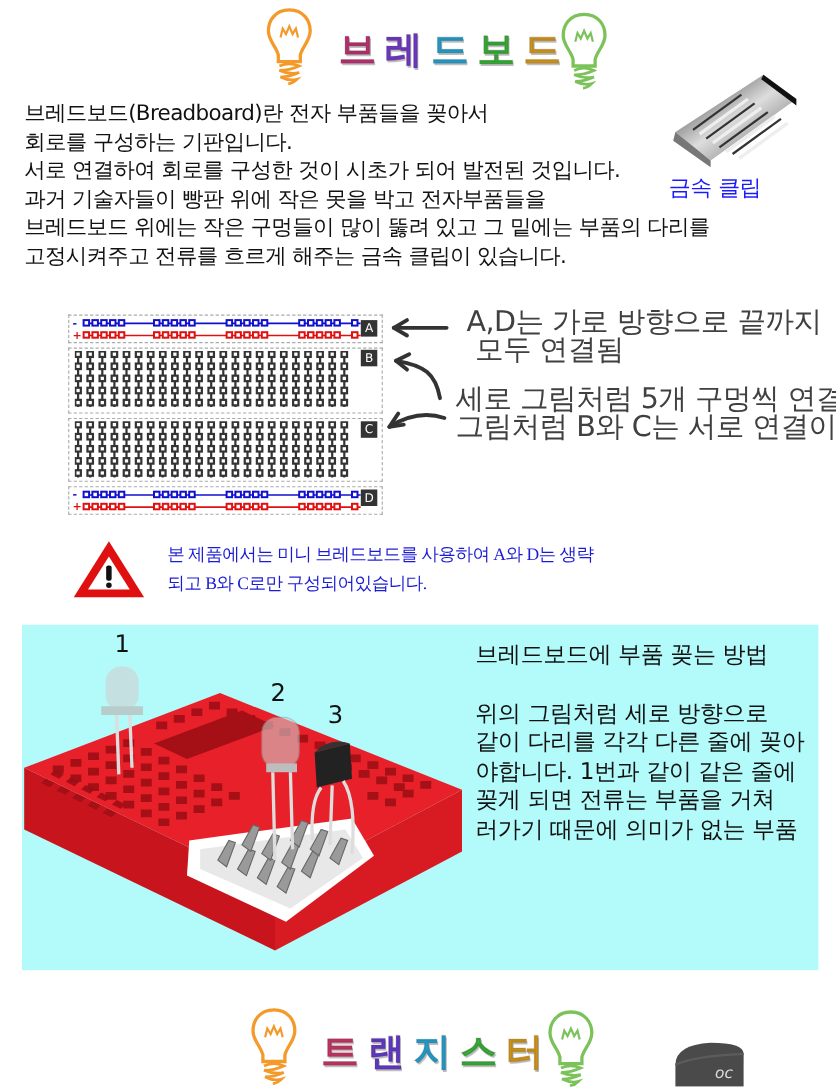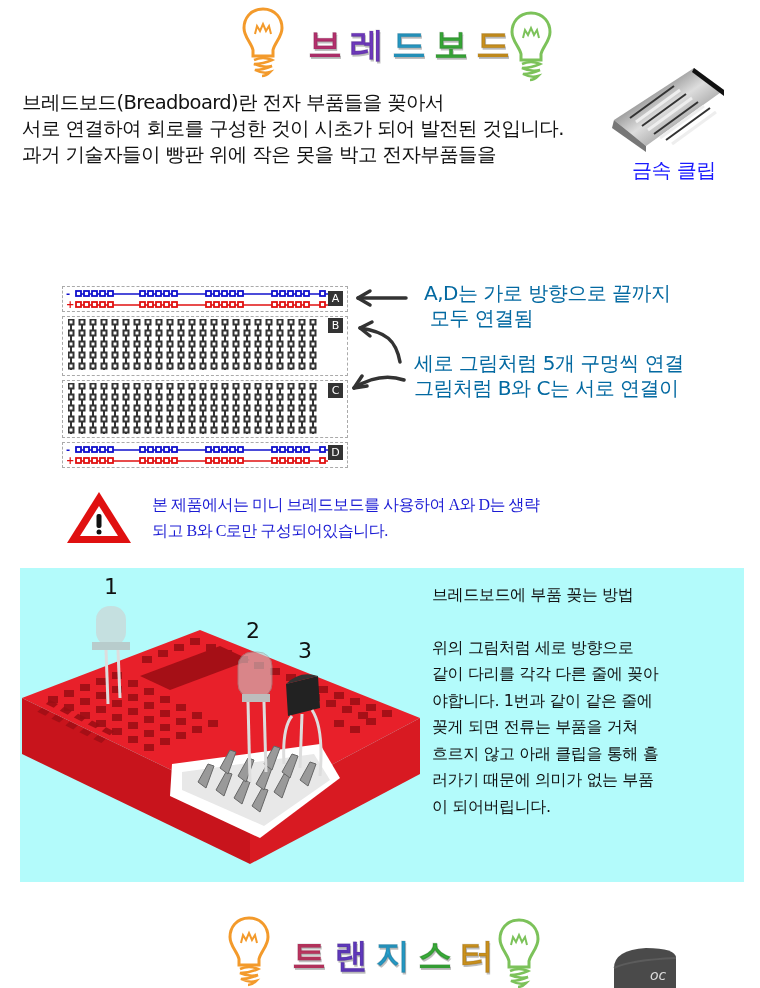--- a/index.html
+++ b/index.html
@@ -13,37 +13,37 @@
   .bulb { position: absolute; width: 46px; height: 72px; }
   .title-text { position: absolute; display: flex; gap: 6px; font-weight: bold; font-size: 34px; letter-spacing: 2px;
     text-shadow: 1px 2px 0 rgba(0,0,0,0.25); }
   .title-text span { display: inline-block; -webkit-text-stroke: 1px rgba(0,0,0,0.15); }
 
   
   .intro { position: absolute; left: 22px; top: 90px; width: 720px; font-size: 19.5px; line-height: 26px; color: #111; letter-spacing: -0.6px; }
   .intro p { white-space: nowrap; }
 
   .clip-img { position: absolute; left: 606px; top: 60px; width: 122px; height: 96px; }
-  .clip-label { position: absolute; left: 632px; top: 157px; font-size: 20px; color: #1a1aff; letter-spacing: -0.5px; }
+  .clip-label { position: absolute; left: 608px; top: 157px; font-size: 20px; color: #1a1aff; letter-spacing: -0.5px; }
 
   
   .bb { position: absolute; left: 62px; top: 286px; width: 286px; height: 182px; }
   .bb-box { position: absolute; border: 1px dashed #aaa; }
   .bb-letter { position: absolute; width: 15px; height: 15px; background: #333; color: #fff; font-size: 11px; line-height: 15px; text-align: center; font-weight: normal; }
 
-  .annot { position: absolute; font-size: 20px; line-height: 25px; color: #0369a1; letter-spacing: -0.5px; white-space: nowrap; }
+  .annot { position: absolute; font-size: 26px; line-height: 25px; color: #404040; letter-spacing: -0.5px; white-space: nowrap; }
 
   
   .warn-icon { position: absolute; left: 64px; top: 488px; width: 70px; height: 58px; }
   .warn-text { position: absolute; left: 152px; top: 492px; font-size: 16px; line-height: 26px; color: #1b1bd4; letter-spacing: -0.5px; white-space: nowrap; font-family: Liberation Serif, serif; }
 
   
   .panel { position: absolute; left: 20px; top: 568px; width: 724px; height: 314px; background: #b3fbfb; }
   .panel-img { position: absolute; left: 0; top: 0; width: 400px; height: 314px; }
-  .panel-text { position: absolute; left: 412px; top: 14px; width: 310px; font-size: 16px; line-height: 26.5px; color: #111; letter-spacing: -0.4px; }
+  .panel-text { position: absolute; left: 412px; top: 14px; width: 310px; font-size: 21px; line-height: 26.5px; color: #111; letter-spacing: -0.4px; }
   .panel-text p { white-space: nowrap; }
   .panel-text .gap { height: 26px; }
   .num-label { position: absolute; font-size: 22px; color: #111; }
 
   
   .title2 { position: absolute; left: 0; top: 905px; width: 760px; height: 83px; }
   .tr-img { position: absolute; left: 610px; top: 946px; width: 80px; height: 42px; }
 </style>
 </head>
 <body>
@@ -63,22 +63,25 @@
   </div>
   <svg class="bulb" style="left:508px; top:10px;" viewBox="0 0 46 72">
     <path d="M23 3 C10 3 4 13 4 22 C4 31 11 36 13 44 L13 50 L33 50 L33 44 C35 36 42 31 42 22 C42 13 36 3 23 3 Z" fill="none" stroke="#7cc25a" stroke-width="3"></path>
     <path d="M15 28 L17 20 L20 25 L23 18 L26 25 L29 20 L31 28" fill="none" stroke="#7cc25a" stroke-width="2"></path>
     <path d="M14 54 Q23 50 32 54 Q23 58 14 58 Q23 62 32 60 Q23 64 15 64 Q23 68 30 66 Q26 70 22 70" fill="none" stroke="#7cc25a" stroke-width="2.5"></path>
   </svg>
 </div>
 
 <div class="intro">
   <p>브레드보드(Breadboard)란 전자 부품들을 꽂아서</p>
+  <p>회로를 구성하는 기판입니다.</p>
   <p>서로 연결하여 회로를 구성한 것이 시초가 되어  발전된 것입니다.</p>
   <p>과거 기술자들이 빵판 위에 작은 못을 박고 전자부품들을</p>
+  <p>브레드보드 위에는 작은 구멍들이 많이 뚫려 있고 그 밑에는 부품의 다리를</p>
+  <p>고정시켜주고 전류를 흐르게 해주는 금속 클립이 있습니다.</p>
 </div>
 
 <svg class="clip-img" viewBox="0 0 122 96">
   <defs>
     <linearGradient id="metal" x1="0" y1="0" x2="1" y2="1">
       <stop offset="0" stop-color="#222"></stop>
       <stop offset="0.5" stop-color="#ddd"></stop>
       <stop offset="1" stop-color="#555"></stop>
     </linearGradient>
   </defs>
@@ -392,23 +395,21 @@
   <div class="num-label" style="left:226px; top:50px;">2</div>
   <div class="num-label" style="left:278px; top:70px;">3</div>
 
   <div class="panel-text">
     <p>브레드보드에 부품 꽂는 방법</p>
     <div class="gap"></div>
     <p>위의 그림처럼 세로 방향으로</p>
     <p>같이 다리를 각각 다른 줄에 꽂아</p>
     <p>야합니다. 1번과 같이 같은 줄에</p>
     <p>꽂게 되면 전류는 부품을 거쳐</p>
-    <p>흐르지 않고 아래 클립을 통해 흘</p>
     <p>러가기 때문에 의미가 없는 부품</p>
-    <p>이 되어버립니다.</p>
   </div>
 </div>
 
 <div class="title2">
   <svg class="bulb" style="left:226px; top:10px;" viewBox="0 0 46 72">
     <path d="M23 3 C10 3 4 13 4 22 C4 31 11 36 13 44 L13 50 L33 50 L33 44 C35 36 42 31 42 22 C42 13 36 3 23 3 Z" fill="none" stroke="#f39a2b" stroke-width="3"></path>
     <path d="M15 28 L17 20 L20 25 L23 18 L26 25 L29 20 L31 28" fill="none" stroke="#f39a2b" stroke-width="2"></path>
     <path d="M14 54 Q23 50 32 54 Q23 58 14 58 Q23 62 32 60 Q23 64 15 64 Q23 68 30 66 Q26 70 22 70" fill="none" stroke="#f39a2b" stroke-width="2.5"></path>
   </svg>
   <div class="title-text" style="left:292px; top:28px;">

